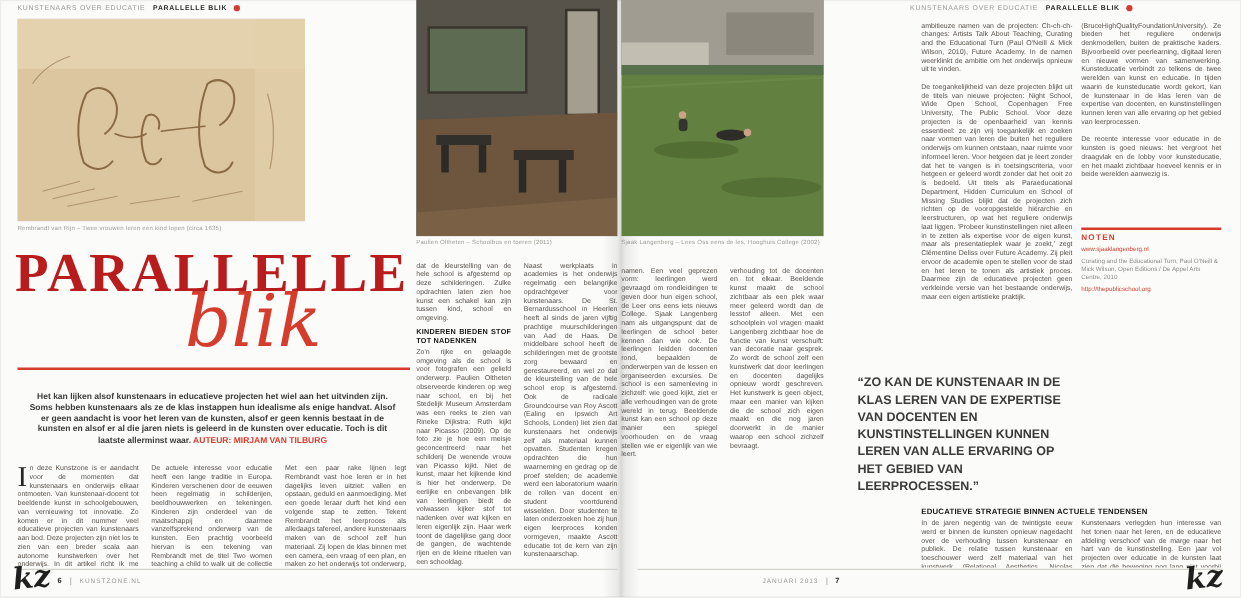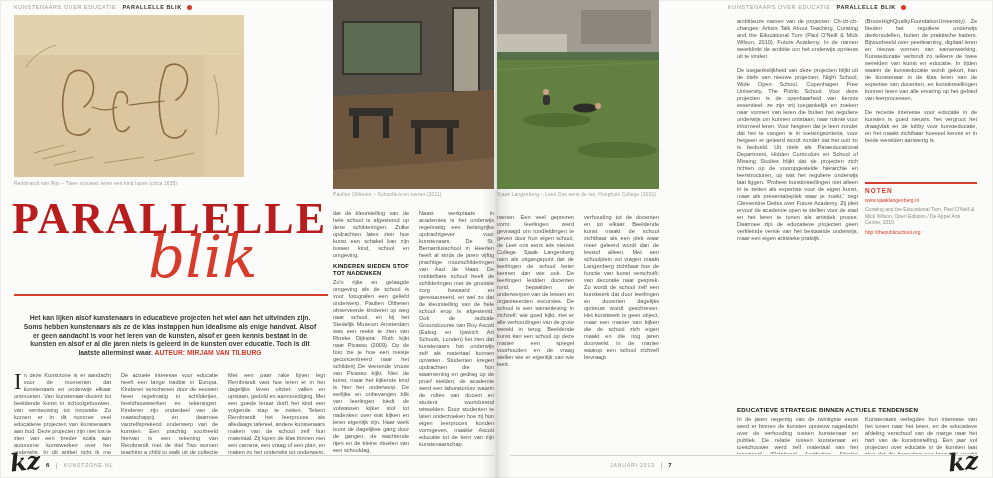--- a/index.html
+++ b/index.html
@@ -145,20 +145,21 @@
 
   <div class="abs bodycol" style="left:497px;top:214px;width:77px;height:240px;">namen. Een veel geprezen vorm: leerlingen werd gevraagd om rondleidingen te geven door hun eigen school, de Leer ons eens iets nieuws College. Sjaak Langenberg nam als uitgangspunt dat de leerlingen de school beter kennen dan wie ook. De leerlingen leidden docenten rond, bepaalden de onderwerpen van de lessen en organiseerden excursies. De school is een samenleving in zichzelf: wie goed kijkt, ziet er alle verhoudingen van de grote wereld in terug. Beeldende kunst kan een school op deze manier een spiegel voorhouden en de vraag stellen wie er eigenlijk van wie leert.</div>
   <div class="abs bodycol" style="left:584px;top:214px;width:75px;height:240px;">verhouding tot de docenten en tot elkaar. Beeldende kunst maakt de school zichtbaar als een plek waar meer geleerd wordt dan de lesstof alleen. Met een schoolplein vol vragen maakt Langenberg zichtbaar hoe de functie van kunst verschuift: van decoratie naar gesprek. Zo wordt de school zelf een kunstwerk dat door leerlingen en docenten dagelijks opnieuw wordt geschreven. Het kunstwerk is geen object, maar een manier van kijken die de school zich eigen maakt en die nog jaren doorwerkt in de manier waarop een school zichzelf bevraagt.</div>
   <div class="abs bodycol prelines" style="left:737px;top:18px;width:121px;height:274px;">ambitieuze namen van de projecten: Ch-ch-ch-changes: Artists Talk About Teaching, Curating and the Educational Turn (Paul O'Neill &amp; Mick Wilson, 2010), Future Academy. In de namen weerklinkt de ambitie om het onderwijs opnieuw uit te vinden.
 
 De toegankelijkheid van deze projecten blijkt uit de titels van nieuwe projecten: Night School, Wide Open School, Copenhagen Free University, The Public School. Voor deze projecten is de openbaarheid van kennis essentieel: ze zijn vrij toegankelijk en zoeken naar vormen van leren die buiten het reguliere onderwijs om kunnen ontstaan, naar ruimte voor informeel leren. Voor hetgeen dat je leert zonder dat het te vangen is in toetsingscriteria, voor hetgeen er geleerd wordt zonder dat het ooit zo is bedoeld. Uit titels als Paraeducational Department, Hidden Curriculum en School of Missing Studies blijkt dat de projecten zich richten op de vooropgestelde hiërarchie en leerstructuren, op wat het reguliere onderwijs laat liggen. 'Probeer kunstinstellingen niet alleen in te zetten als expertise voor de eigen kunst, maar als presentatieplek waar je zoekt,' zegt Clémentine Deliss over Future Academy. Zij pleit ervoor de academie open te stellen voor de stad en het leren te tonen als artistiek proces. Daarmee zijn de educatieve projecten geen verkleinde versie van het bestaande onderwijs, maar een eigen artistieke praktijk.</div>
   <div class="abs bodycol prelines" style="left:865px;top:18px;width:112px;height:157px;">(BruceHighQualityFoundationUniversity). Ze bieden het reguliere onderwijs denkmodellen, buiten de praktische kaders. Bijvoorbeeld over peerlearning, digitaal leren en nieuwe vormen van samenwerking. Kunsteducatie verbindt zo telkens de twee werelden van kunst en educatie. In tijden waarin de kunsteducatie wordt gekort, kan de kunstenaar in de klas leren van de expertise van docenten, en kunstinstellingen kunnen leren van alle ervaring op het gebied van leerprocessen.
 
 De recente interesse voor educatie in de kunsten is goed nieuws: het vergroot het draagvlak en de lobby voor kunsteducatie, en het maakt zichtbaar hoeveel kennis er in beide werelden aanwezig is.</div>
 
+  <div class="abs pullquote" style="left:686px;top:300px;width:172px;height:102px;overflow:hidden;">“ZO KAN DE KUNSTENAAR IN DE KLAS LEREN VAN DE EXPERTISE VAN DOCENTEN EN KUNSTINSTELLINGEN KUNNEN LEREN VAN ALLE ERVARING OP HET GEBIED VAN LEERPROCESSEN.”</div>
 
   <div class="abs bighead" style="left:737px;top:406px;">EDUCATIEVE STRATEGIE BINNEN ACTUELE TENDENSEN</div>
   <div class="abs bodycol" style="left:737px;top:416px;width:121px;height:38px;">In de jaren negentig van de twintigste eeuw werd er binnen de kunsten opnieuw nagedacht over de verhouding tussen kunstenaar en publiek. De relatie tussen kunstenaar en toeschouwer werd zelf materiaal van het kunstwerk (Relational Aesthetics, Nicolas Bourriaud, 1998). De dialoog werd vorm. Langzaamaan, zeker na 2001, was de dialoog over leren zelf aan de beurt.</div>
   <div class="abs bodycol" style="left:865px;top:416px;width:112px;height:38px;">Kunstenaars verlegden hun interesse van het tonen naar het leren, en de educatieve afdeling verschoof van de marge naar het hart van de kunstinstelling. Een jaar vol projecten over educatie in de kunsten laat zien dat die beweging nog lang niet voorbij is.</div>
 
   <div class="abs" style="left:865px;top:182px;width:112px;">
     <div class="noten-rule"></div>
     <div class="noten-h">NOTEN</div>
     <div class="noten-item link">www.sjaaklangenberg.nl</div>
     <div class="noten-item">Curating and the Educational Turn, Paul O'Neill &amp; Mick Wilson, Open Editions / De Appel Arts Centre, 2010</div>

